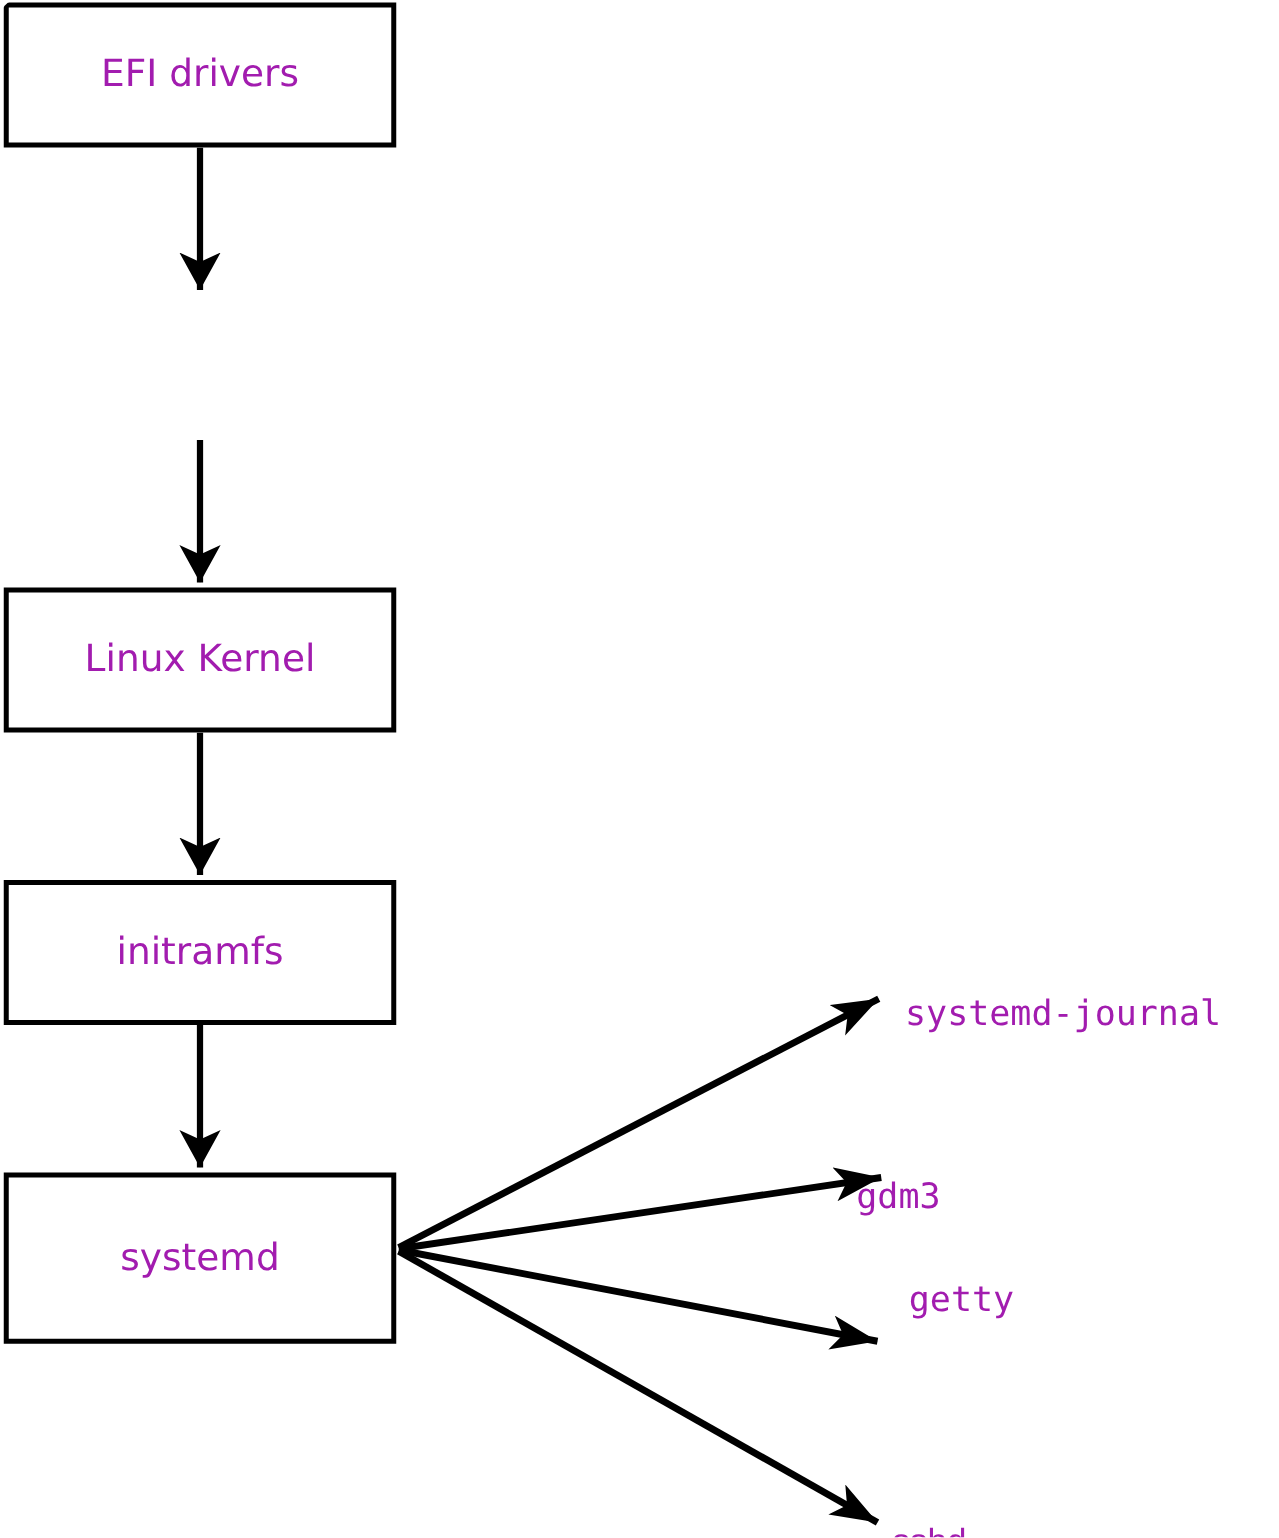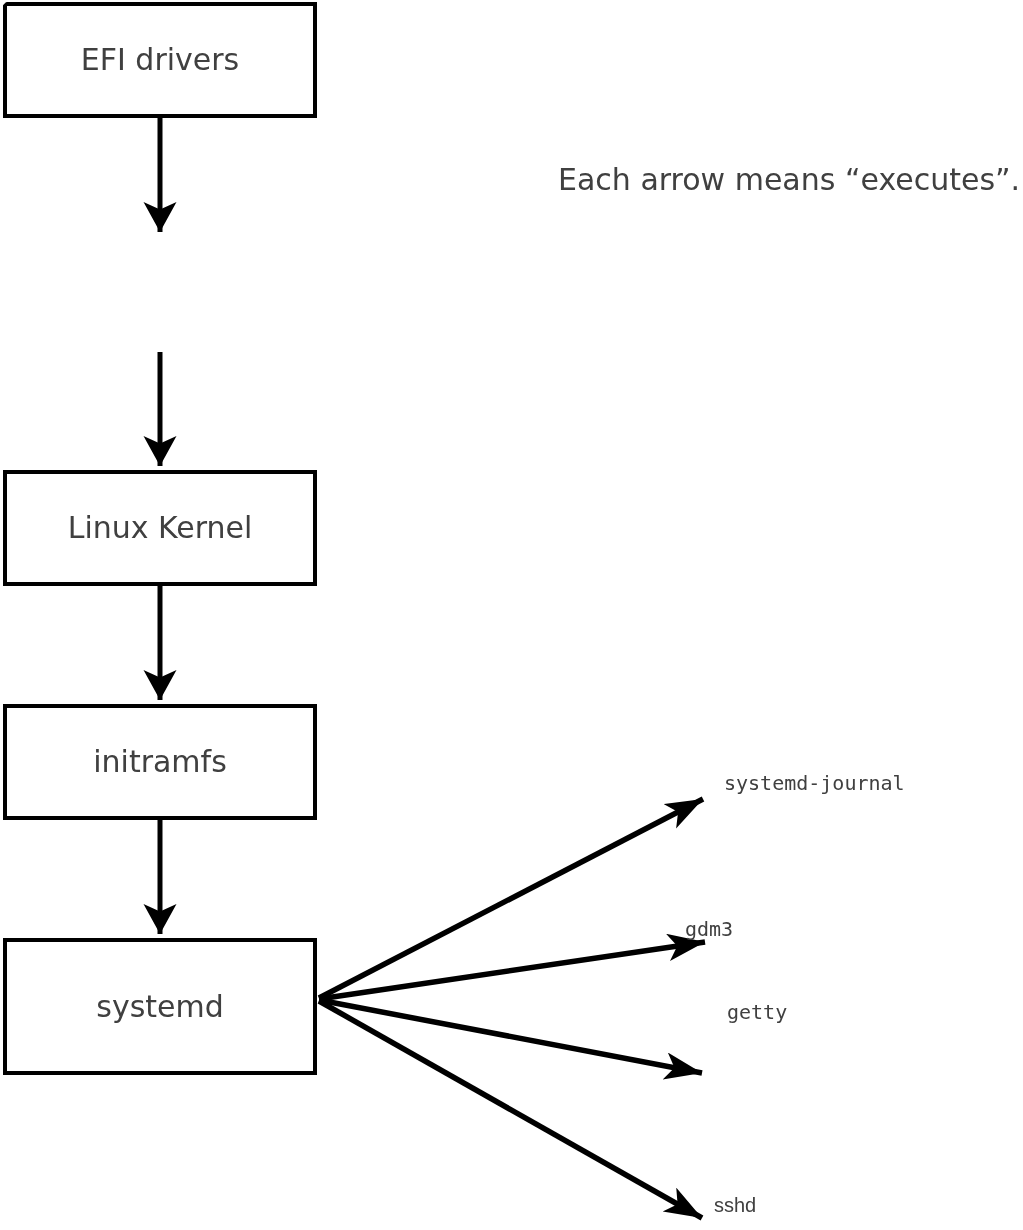--- a/index.html
+++ b/index.html
@@ -4,21 +4,21 @@
 <style>
   html, body { margin: 0; padding: 0; }
   body { background: #ffffff; }
   .canvas {
     position: relative;
     width: 1023px;
     height: 1230px;
     background: #ffffff;
     overflow: hidden;
     font-family: "DejaVu Sans", sans-serif;
-    color: #404040;
+    color: #a21caf;
     border-radius: 14px;
   }
   .edges {
     position: absolute;
     left: 0; top: 0;
     width: 1023px; height: 1230px;
   }
   .edges line { stroke: #000000; }
   .edges .vline { stroke-width: 5px; }
   .edges .fline { stroke-width: 5.5px; }
@@ -35,23 +35,24 @@
     justify-content: center;
   }
   .node-box span {
     font-size: 30px;
     line-height: 1;
     white-space: nowrap;
   }
   .svc-label {
     position: absolute;
     font-family: "DejaVu Sans Mono", monospace;
-    font-size: 20px;
+    font-size: 28px;
     line-height: 1;
     white-space: nowrap;
+    margin-top: 24px;
   }
   .svc-label.sans { font-family: Liberation Sans, sans-serif; }
   .annotation {
     position: absolute;
     left: 558px;
     top: 165px;
     font-size: 30px;
     line-height: 1;
     white-space: nowrap;
   }
@@ -93,15 +94,14 @@
   </div>
   <div class="node-box" style="top:938px;height:137px">
     <span>systemd</span>
   </div>
 
   <div class="svc-label" style="left:724px;top:773px">systemd-journal</div>
   <div class="svc-label" style="left:685px;top:919px">gdm3</div>
   <div class="svc-label" style="left:727px;top:1002px">getty</div>
   <div class="svc-label sans" style="left:714px;top:1195px">sshd</div>
 
-  <div class="annotation">Each arrow means “executes”.</div>
 
 </div>
 
 </body></html>

